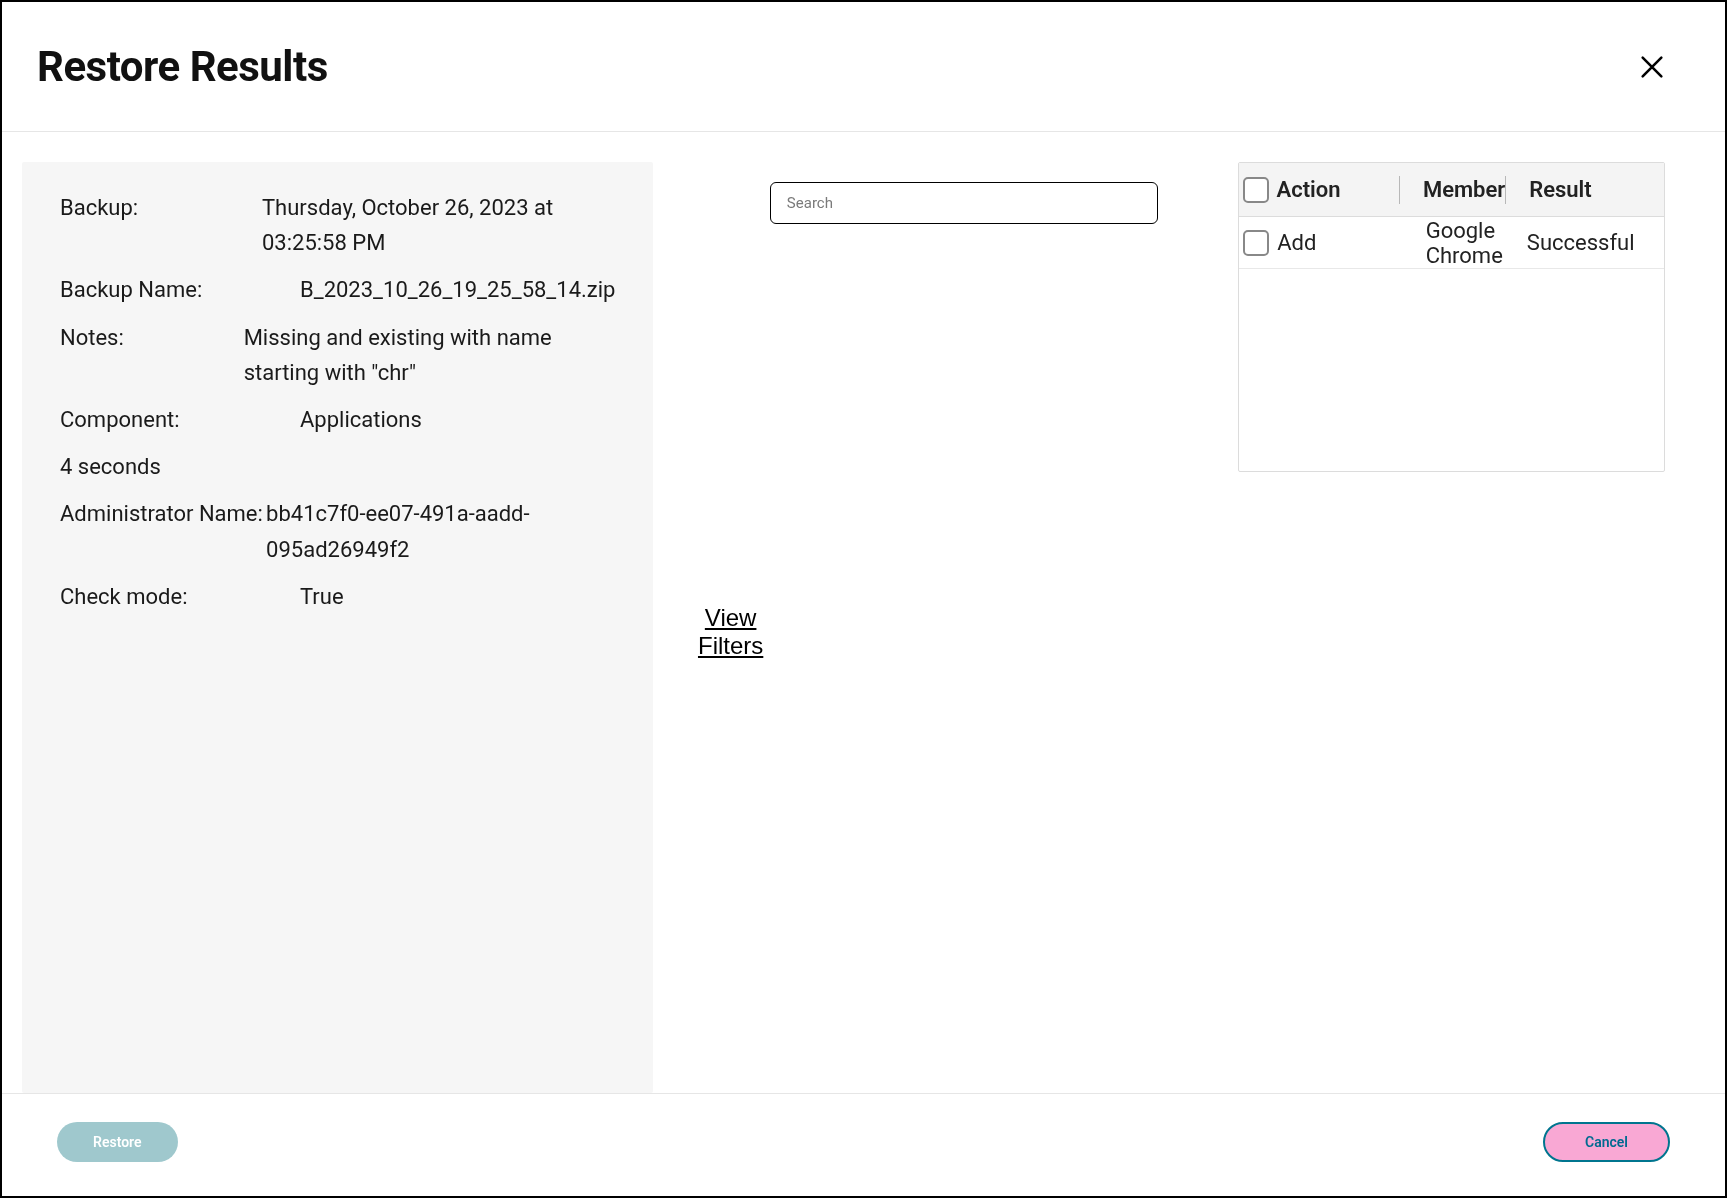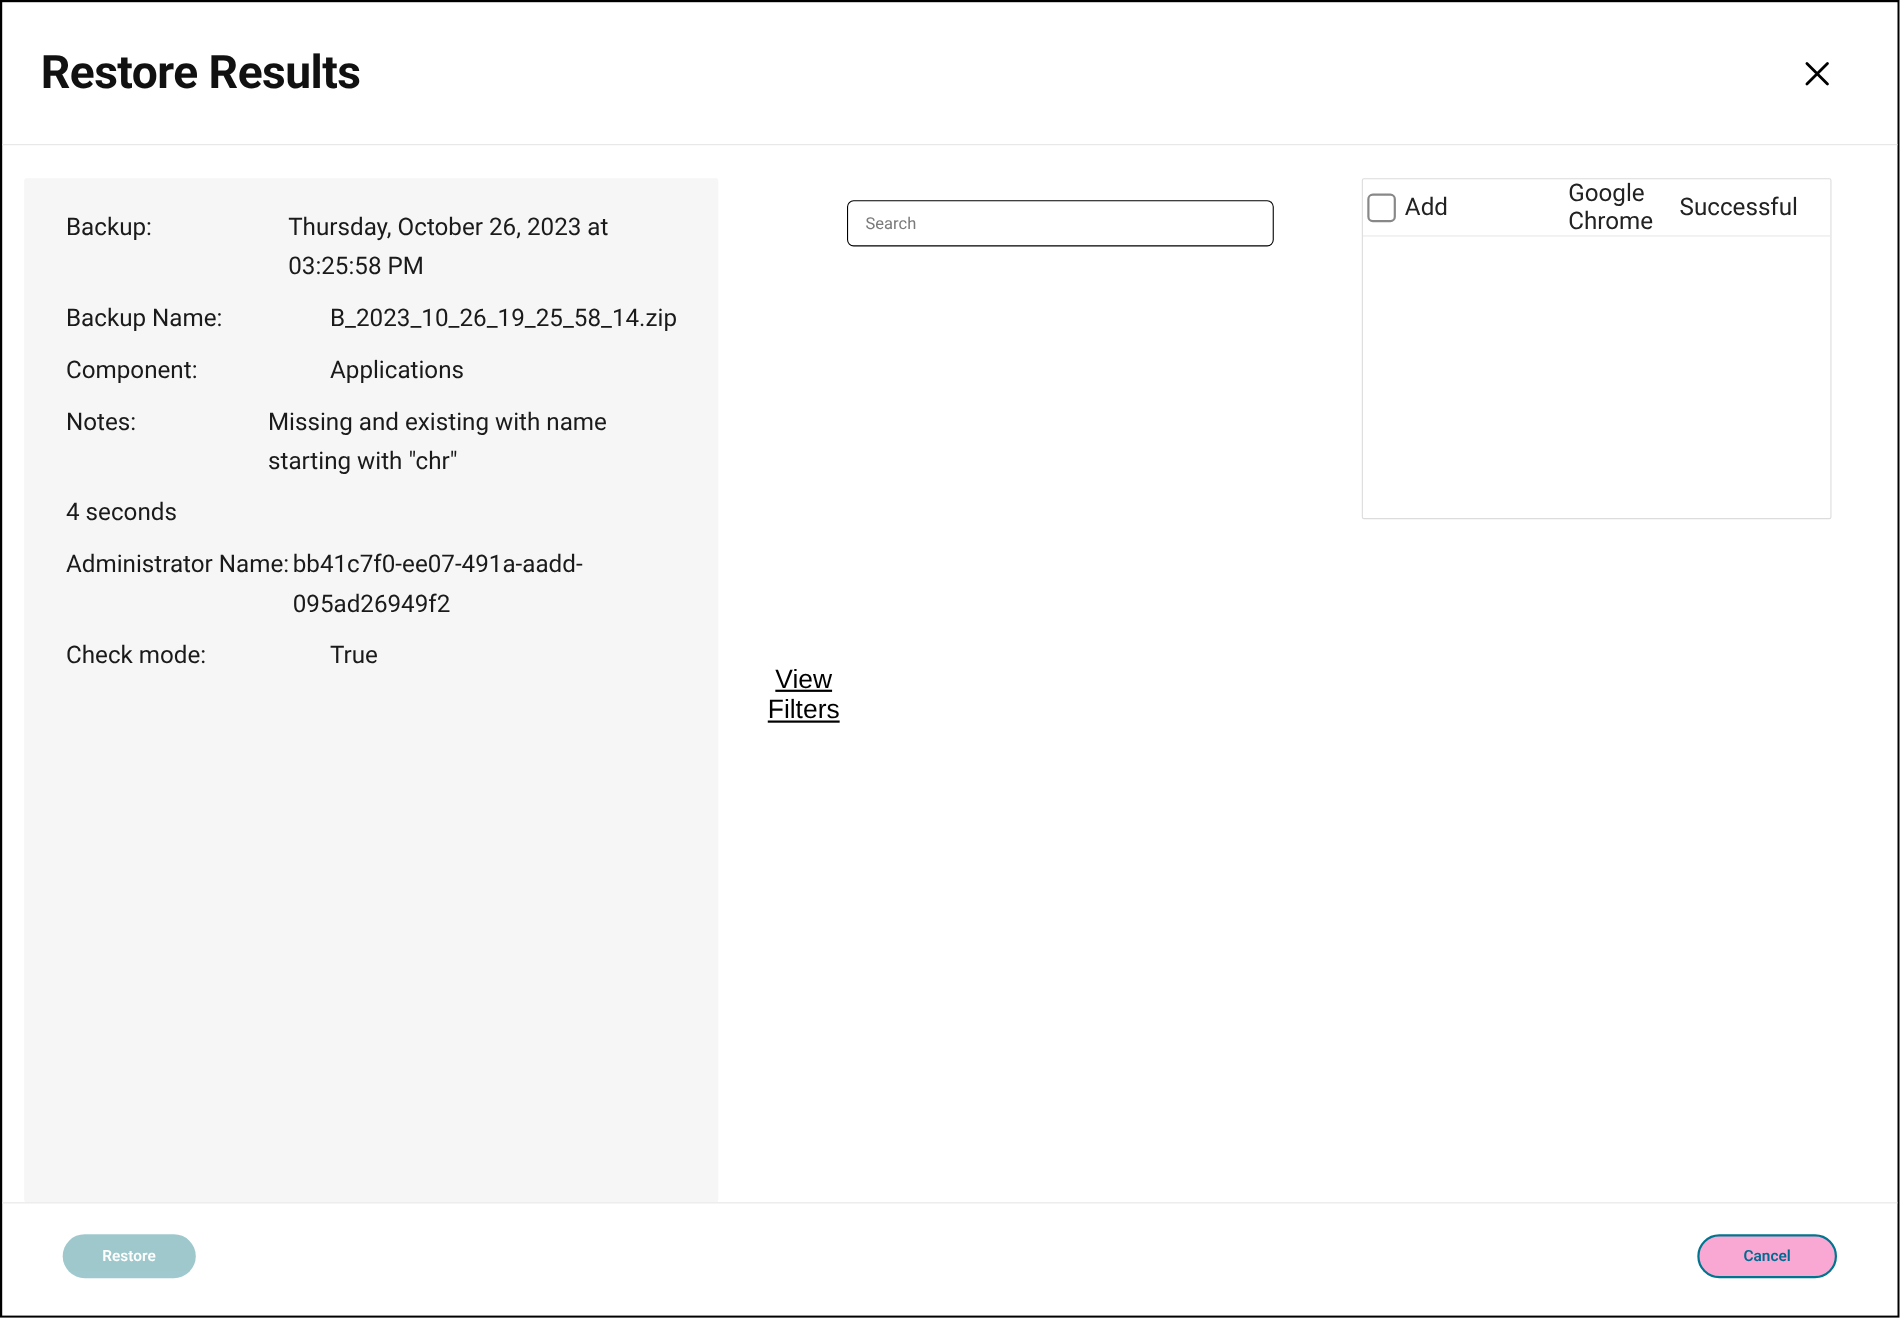--- a/index.html
+++ b/index.html
@@ -228,26 +228,26 @@
     <div class="info-card">
       <div class="info-row">
         <span class="info-label">Backup:</span>
         <span class="info-value">Thursday, October 26, 2023 at 03:25:58 PM</span>
       </div>
       <div class="info-row">
         <span class="info-label">Backup Name:</span>
         <span class="info-value">B_2023_10_26_19_25_58_14.zip</span>
       </div>
       <div class="info-row">
+        <span class="info-label">Notes:</span>
+        <span class="info-value">Missing and existing with name starting with "chr"</span>
+      </div>
+      <div class="info-row">
         <span class="info-label">Component:</span>
         <span class="info-value">Applications</span>
-      </div>
-      <div class="info-row">
-        <span class="info-label">Notes:</span>
-        <span class="info-value">Missing and existing with name starting with "chr"</span>
       </div>
       <div class="info-row">
         <span class="info-value">4 seconds</span>
       </div>
       <div class="info-row">
         <span class="info-label">Administrator Name:</span>
         <span class="info-value">bb41c7f0-ee07-491a-aadd-095ad26949f2</span>
       </div>
       <div class="info-row">
         <span class="info-label">Check mode:</span>
@@ -255,20 +255,28 @@
       </div>
     </div>
 
     <button class="view-filters">View Filters</button>
 
     <div class="search-row">
       <input type="text" class="search-input" placeholder="Search" style="">
     </div>
 
     <div class="table-wrap">
+      <div class="table-header">
+        <div class="col-chk">
+          <input type="checkbox" class="checkbox" style="">
+        </div>
+        <div class="col-action">Action</div>
+        <div class="col-member col-divider">Member</div>
+        <div class="col-result col-divider">Result</div>
+      </div>
 
       <div class="table-row">
         <div class="col-chk">
           <input type="checkbox" class="checkbox" style="">
         </div>
         <div class="col-action">Add</div>
         <div class="col-member">Google Chrome</div>
         <div class="col-result">Successful</div>
       </div>
     </div>

